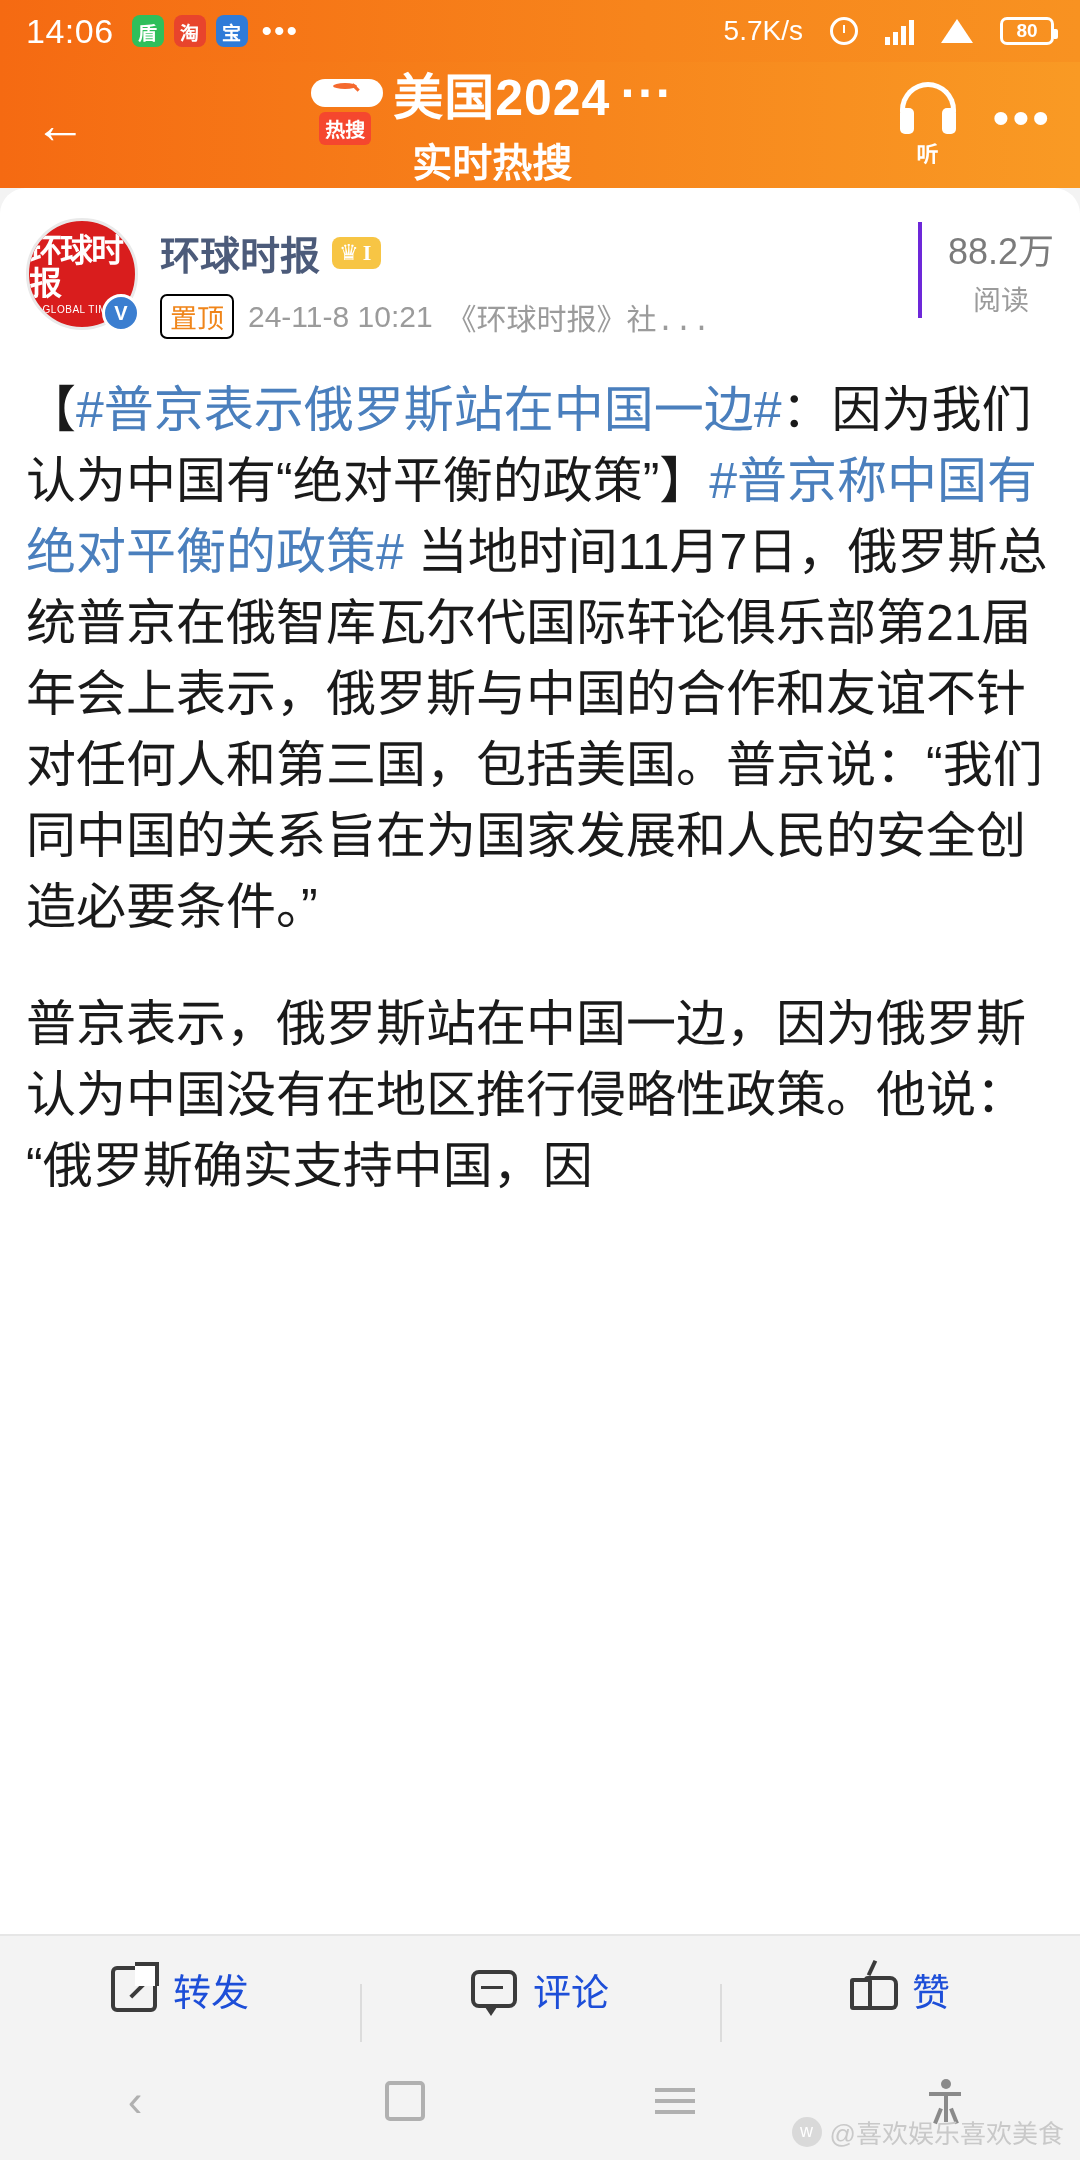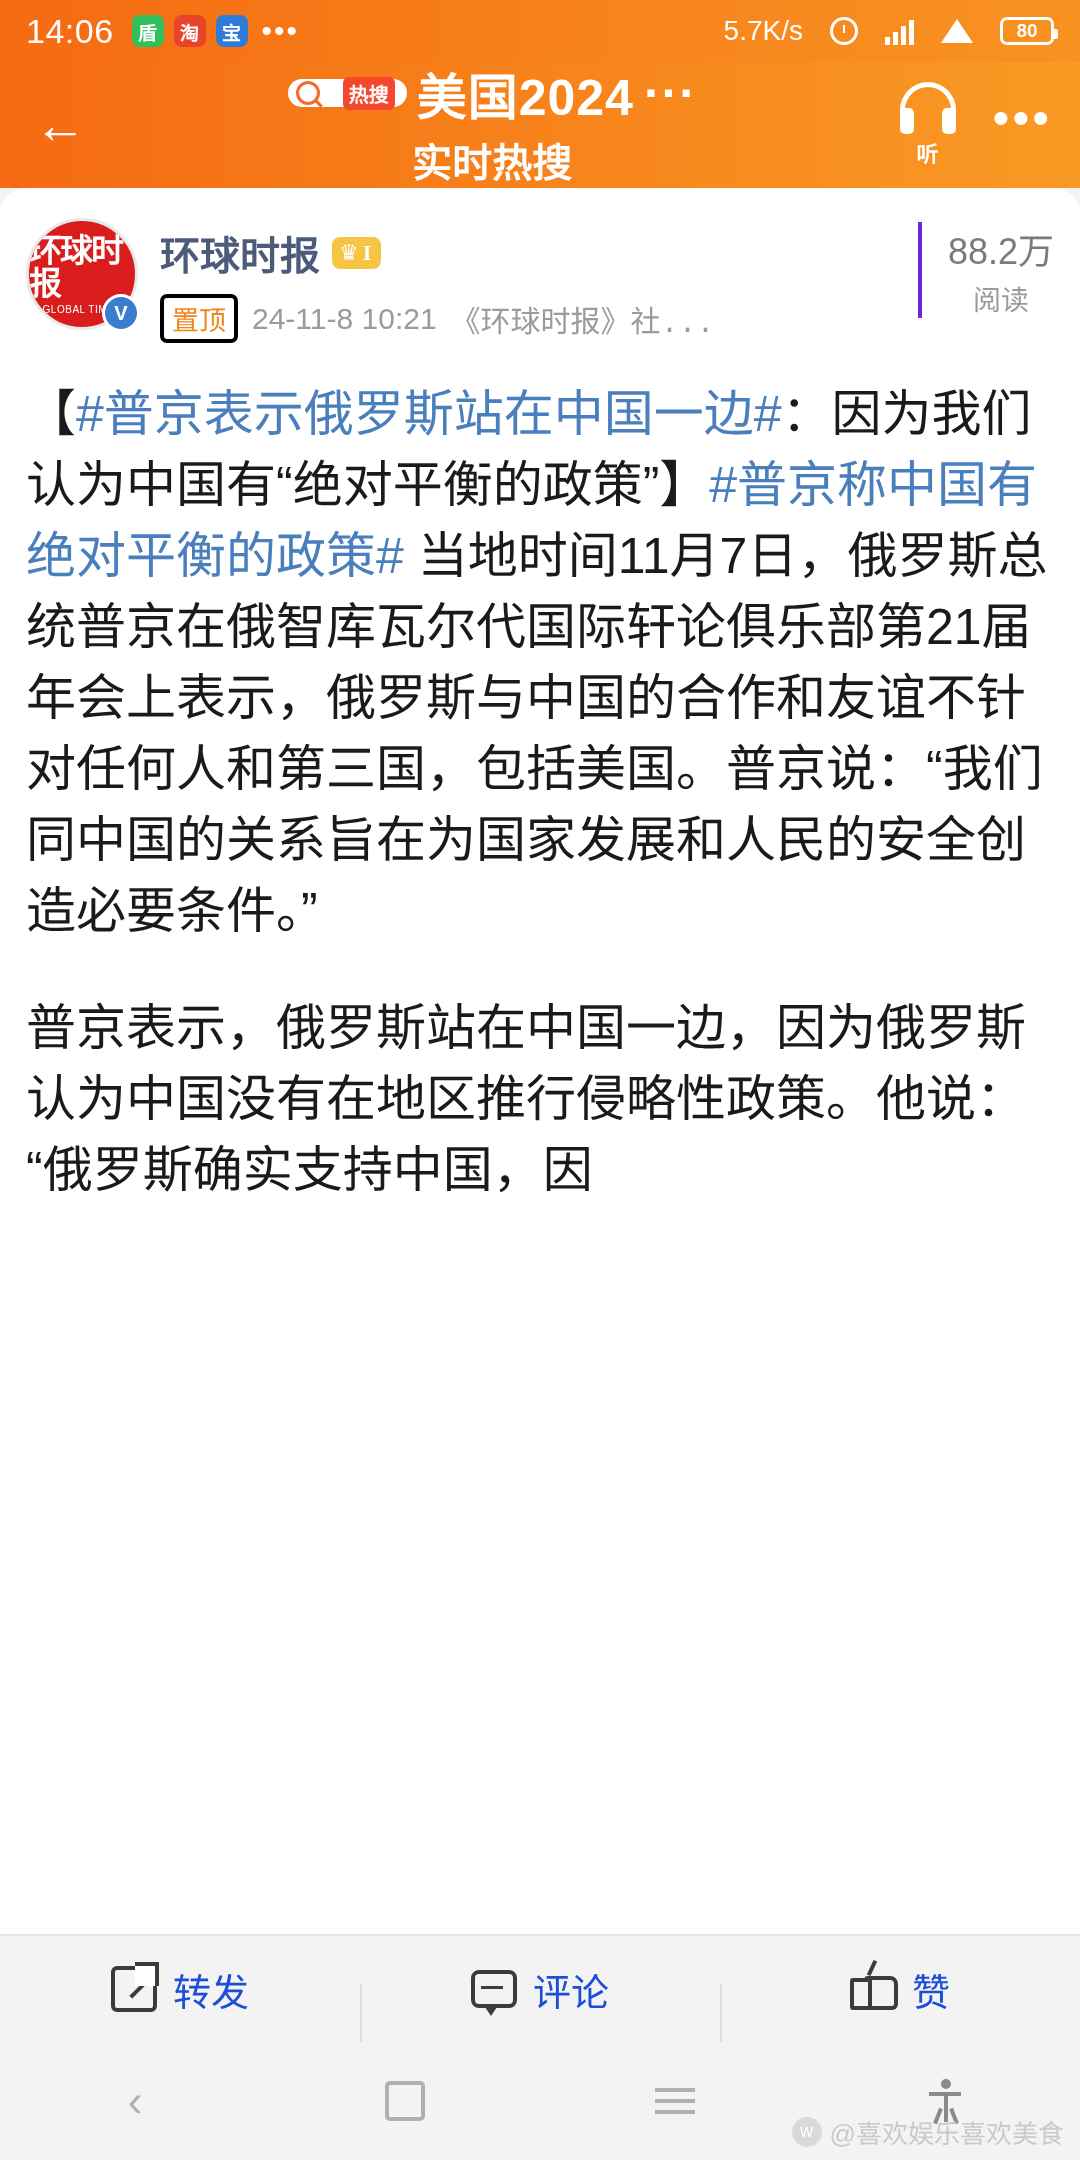--- a/index.html
+++ b/index.html
@@ -117,20 +117,21 @@
   }
   .header-title-row {
     display: flex; align-items: center; gap: 10px;
   }
   .hot-pill {
     display: inline-flex; align-items: center; gap: 23px;
     background: #fff;
     border-radius: 22px;
     padding: 4px 12px 4px 8px;
     height: 28px;
+    flex-direction: column;
   }
   .hot-pill .mag {
     width: 24px; height: 24px; border: 3px solid #f5692e; border-radius: 50%;
     position: relative;
   }
   .hot-pill .mag::after {
     content: ""; position: absolute; width: 3px; height: 9px; background: #f5692e;
     transform: rotate(-45deg); right: -3px; bottom: -6px;
   }
   .hot-pill .hot-label {
@@ -237,21 +238,21 @@
   .crown-badge .crown { font-size: 22px; color: #fff; line-height: 1; }
   .crown-badge .lvl {
     font-size: 22px; font-weight: bold; color: #fff;
     font-family: "Liberation Serif", serif;
   }
   .sub-row {
     display: flex; align-items: center; gap: 14px; margin-top: 12px;
     white-space: nowrap;
   }
   .pin-tag {
-    border: 4px solid #000000;
+    border: 2px solid #000000;
     color: #f08519;
     font-size: 27px;
     border-radius: 7px;
     padding: 1px 8px;
   }
   .post-time { font-size: 30px; color: #9b9b9b; }
   .post-src { font-size: 30px; color: #9b9b9b; overflow: hidden; text-overflow: ellipsis; font-family: Liberation Mono, monospace; }
   .read-box {
     border-left: 4px solid #6d28d9;
     padding-left: 26px;

